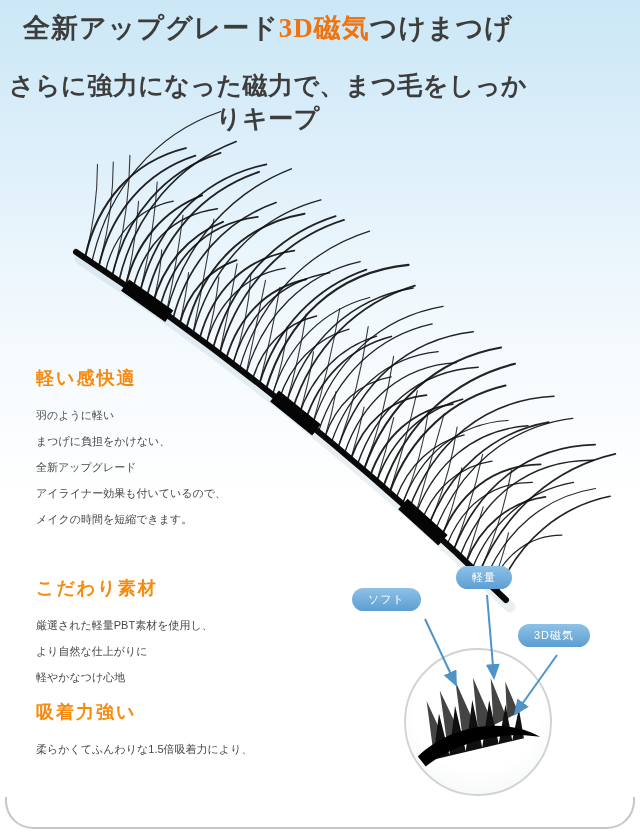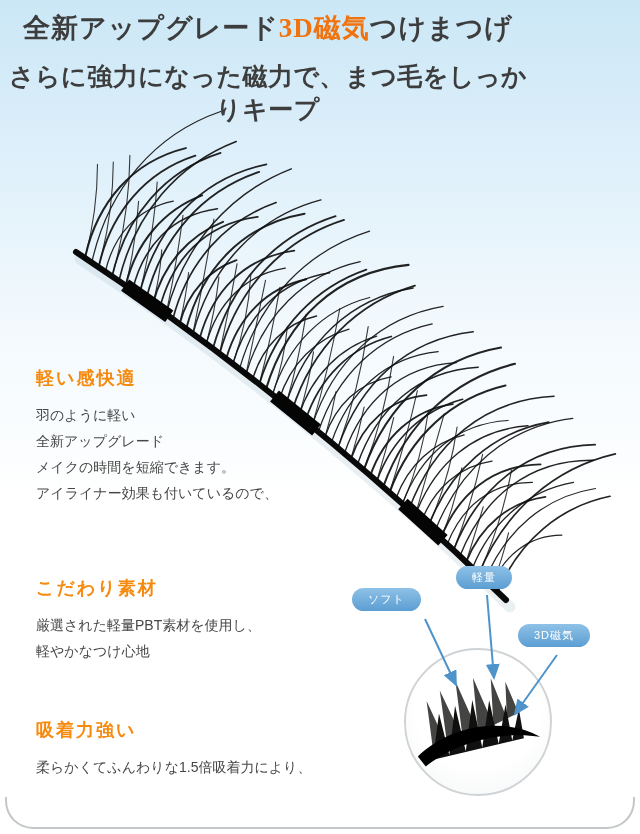--- a/index.html
+++ b/index.html
@@ -5,28 +5,28 @@
   html,body{margin:0;padding:0;background:#ffffff;}
   .page{
     position:relative;width:640px;height:834px;overflow:hidden;
     background:linear-gradient(180deg,var(--bg-blue,#cbe7f6) 0%,#ddeffa 18%,#f2f9fd 38%,#ffffff 60%,#ffffff 100%);
     font-family:"Liberation Sans","DejaVu Sans",sans-serif;
   }
   #lash-svg{position:absolute;left:0;top:0;width:640px;height:834px;z-index:1;}
   .title{position:absolute;top:10px;left:0;width:536px;text-align:center;z-index:3;
     font-family:"Liberation Serif","DejaVu Serif",serif;font-weight:bold;color:var(--title-dark,#3d3d3d);}
   .title .line1{font-size:27px;letter-spacing:1px;}
-  .title .line2{font-size:25px;letter-spacing:0.5px;margin-top:14px;}
+  .title .line2{font-size:25px;letter-spacing:0.5px;margin-top:23px;}
   .title .accent{color:var(--accent-orange,#f0730e);}
   .feature{position:absolute;left:36px;z-index:3;width:380px;}
   .feature h2{
     margin:0 0 12px 0;font-family:"Liberation Serif","DejaVu Serif",serif;
     font-size:18px;letter-spacing:2px;color:var(--heading-orange,#f68a0e);font-weight:bold;
   }
-  .feature p{margin:0;font-size:14px;line-height:26px;color:var(--body-text,#474747);}
+  .feature p{margin:0;font-size:11px;line-height:26px;color:var(--body-text,#474747);}
   .badge{
     position:absolute;z-index:6;color:#ffffff;font-size:11px;letter-spacing:1px;
     padding:4px 16px;border-radius:17px;
     background:linear-gradient(180deg,var(--badge-blue-light,#8ec1e7),var(--badge-blue,#5c9ed2));
     box-shadow:0 1px 2px rgba(60,199,160,0.0);
   }
   .arrows{position:absolute;left:0;top:0;width:640px;height:834px;z-index:5;pointer-events:none;}
   .arrow{stroke:var(--arrow-blue,#4e94ca);stroke-width:2;}
   .ah{fill:var(--arrow-blue,#4e94ca);}
   .closeup{
@@ -172,32 +172,34 @@
     </svg>
 
   <header class="title">
     <div class="line1"><span>全新アップグレード</span><span class="accent">3D磁気</span><span>つけまつげ</span></div>
     <div class="line2">さらに強力になった磁力で、まつ毛をしっかりキープ</div>
   </header>
 
   <section class="feature" style="top:366px">
     <h2>軽い感快適</h2>
     <p>羽のように軽い</p>
+    <p>まつげに負担をかけない、</p>
     <p>全新アップグレード</p>
+    <p>アイライナー効果も付いているので、</p>
     <p>メイクの時間を短縮できます。</p>
-    <p>アイライナー効果も付いているので、</p>
   </section>
 
   <section class="feature" style="top:576px">
     <h2>こだわり素材</h2>
     <p>厳選された軽量PBT素材を使用し、</p>
+    <p>より自然な仕上がりに</p>
     <p>軽やかなつけ心地</p>
   </section>
 
-  <section class="feature" style="top:718px">
+  <section class="feature" style="top:700px">
     <h2>吸着力強い</h2>
     <p>柔らかくてふんわりな1.5倍吸着力により、</p>
   </section>
 
   <div class="closeup">
     <svg viewBox="0 0 146 146">
       <path fill="#30302f" opacity="0.9" transform="rotate(-18 70 80)" d="M22,92 L32,38 L38,88 L48,32 L55,86 L66,28 L72,84 L84,30 L89,82 L101,36 L104,80 L114,44 L117,78 Z"></path>
       <path fill="#101010" transform="translate(6,16) rotate(-6 70 80)" d="M20,90 L31,44 L37,87 L48,38 L54,85 L66,34 L71,83 L83,36 L88,81 L99,42 L102,79 L112,48 L114,78 Z"></path>
       <path fill="#000000" d="M12,108 C42,78 96,66 136,88 C100,82 52,92 20,118 Z"></path>
     </svg>

